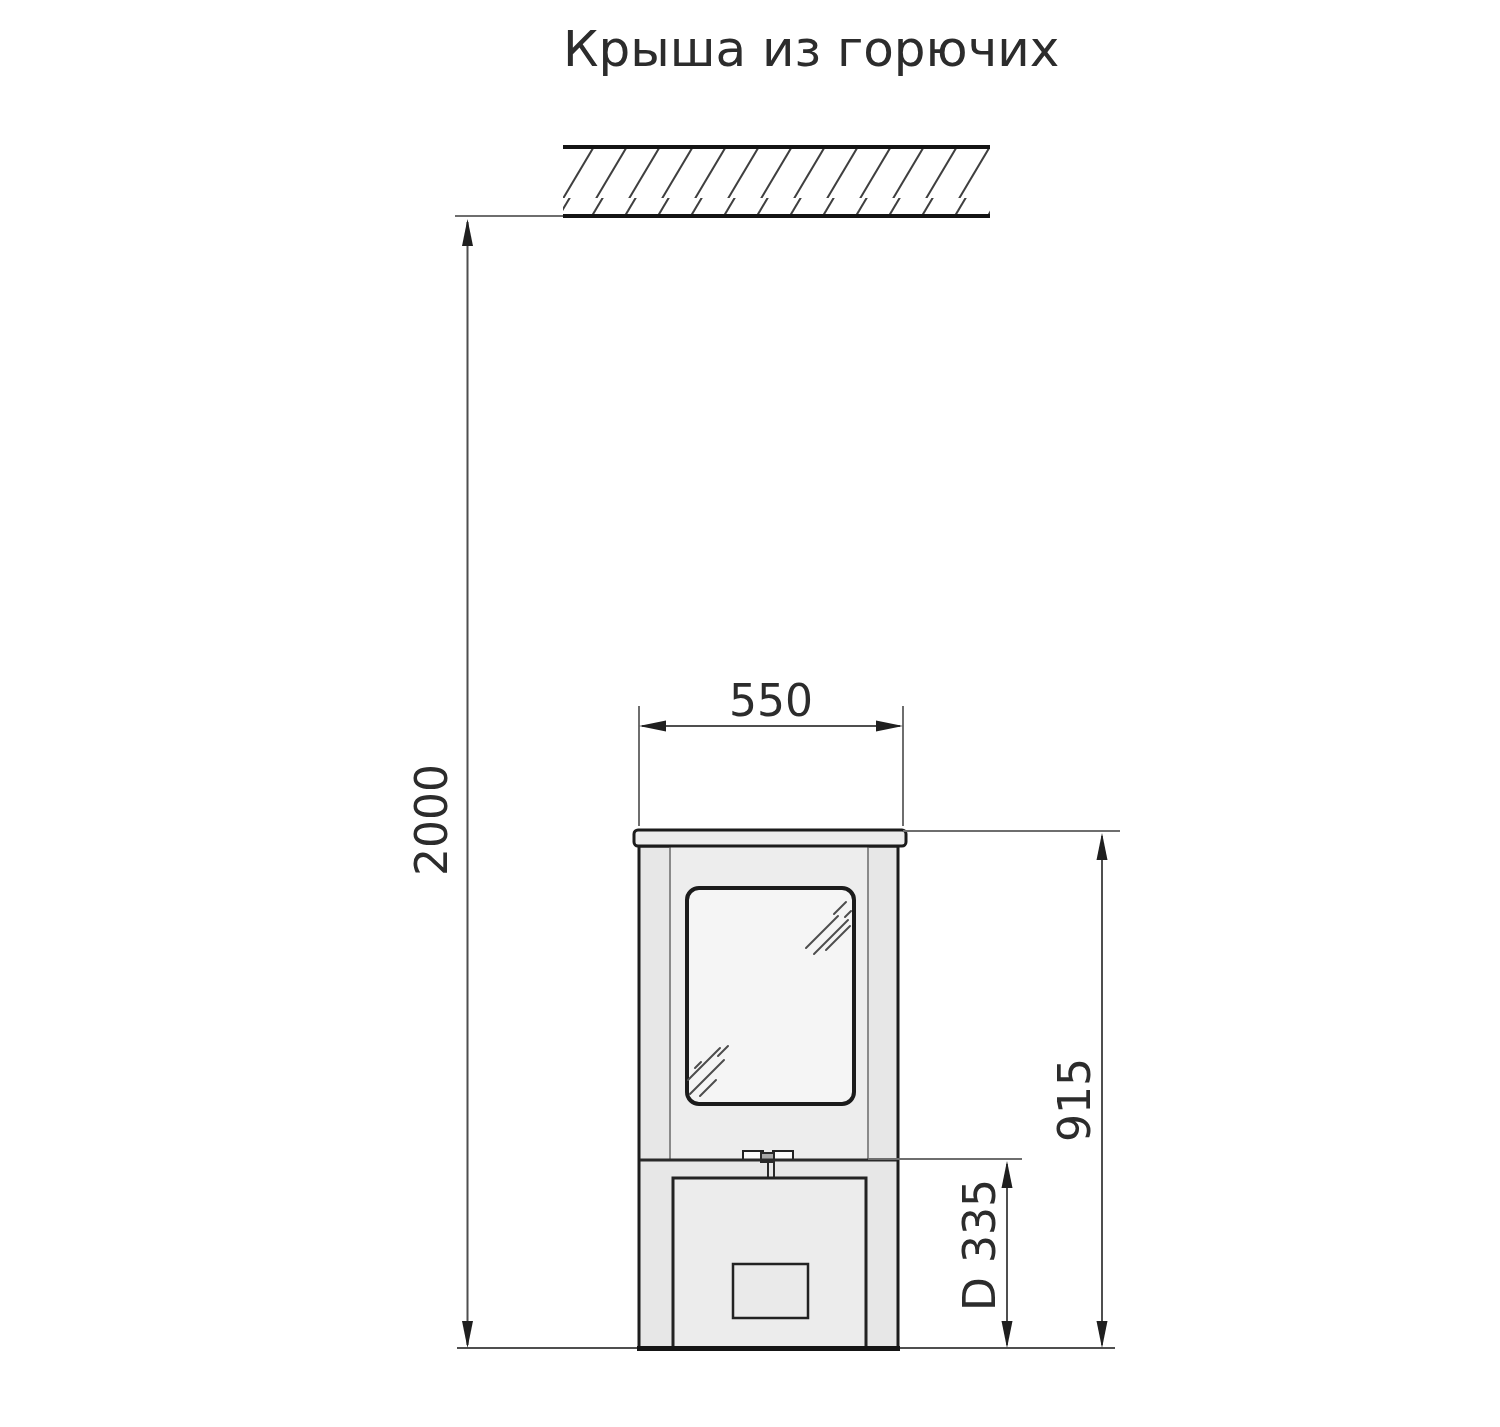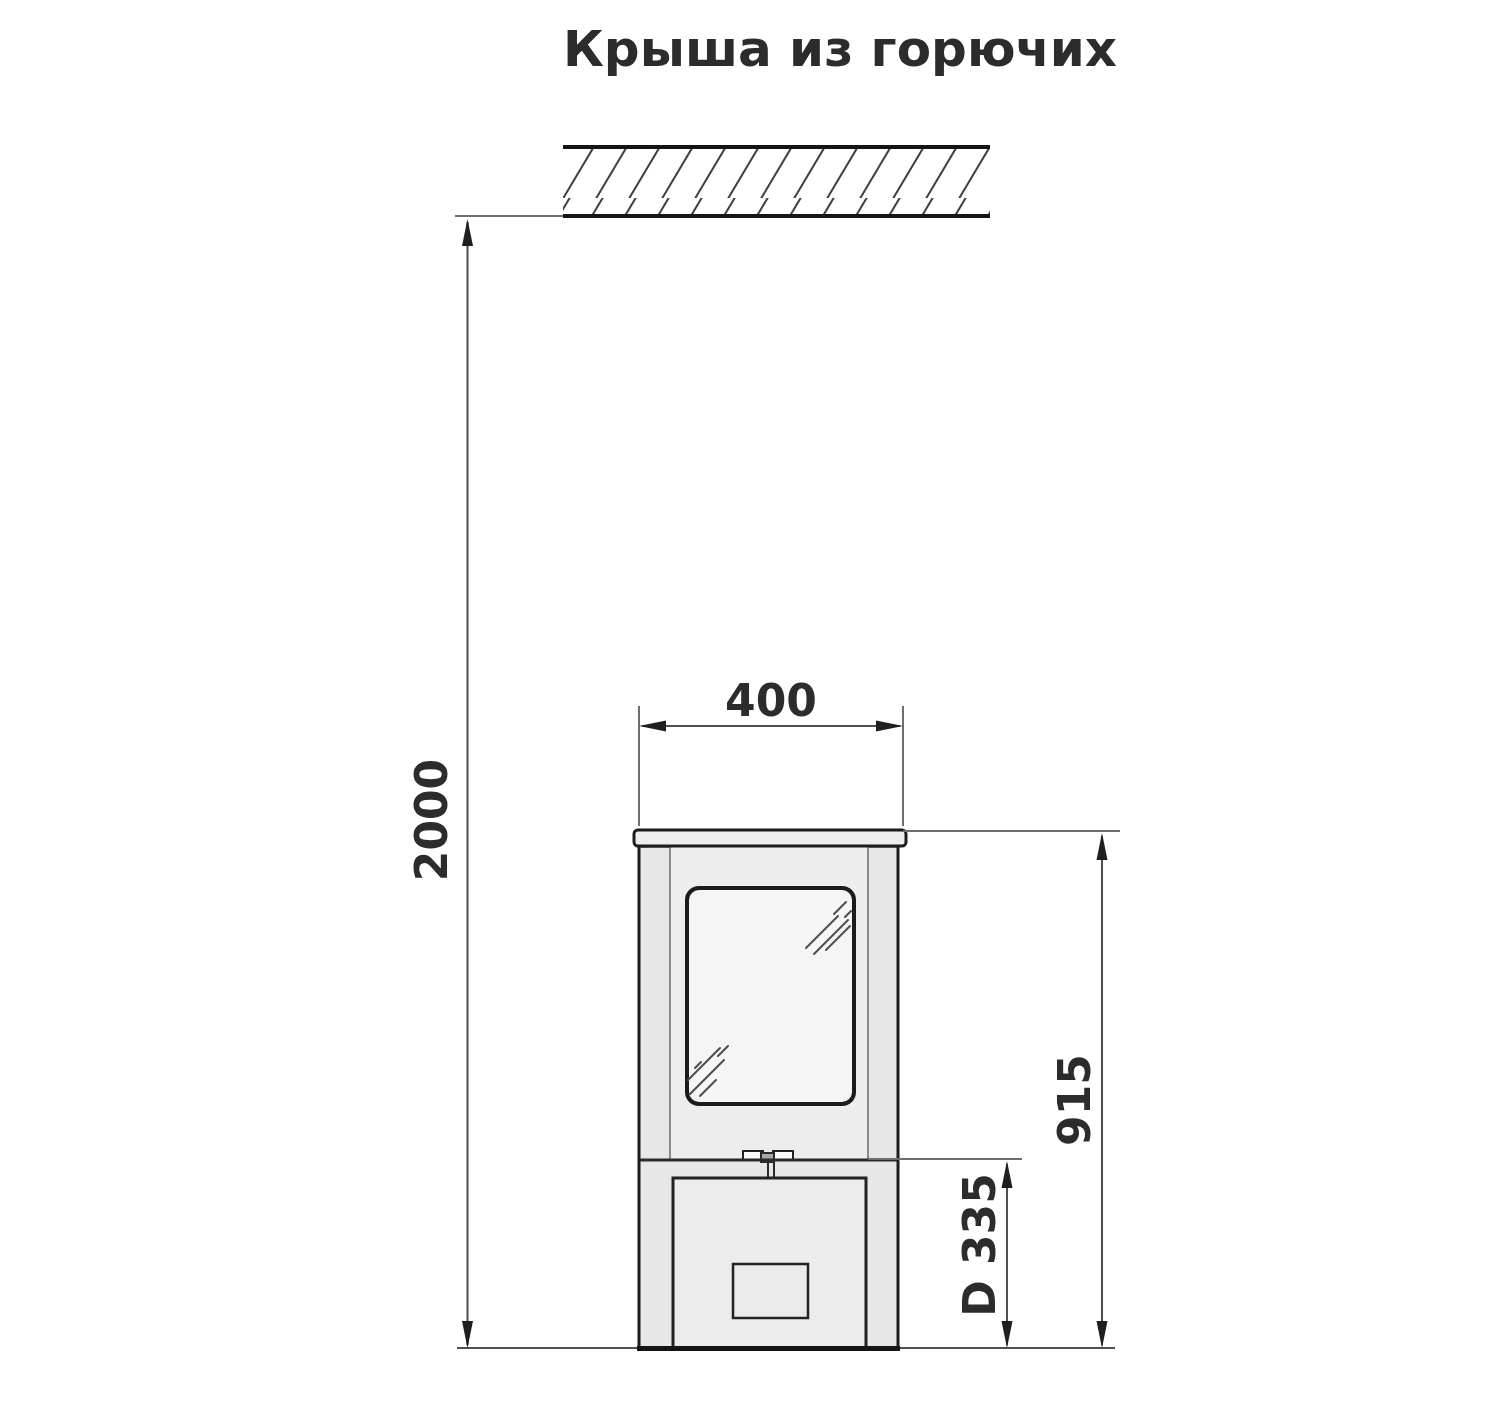--- a/index.html
+++ b/index.html
@@ -3,21 +3,20 @@
 <meta charset="utf-8">
 <style>
   html, body { margin: 0; padding: 0; background: #ffffff; }
   .stage {
     position: relative;
     width: 1500px;
     height: 1427px;
     background: #ffffff;
     font-family: "DejaVu Sans", "Liberation Sans", sans-serif;
     overflow: hidden;
-    font-weight: bold;
   }
   .stage svg { position: absolute; left: 0; top: 0; }
   .title {
     position: absolute;
     left: 563px;
     top: 14px;
     font-size: 50px;
     line-height: 70px;
     color: #2c2c2c;
     white-space: nowrap;
@@ -122,19 +121,19 @@
       <polygon points="1007,1348 1001.5,1321 1012.5,1321" fill="#1f1f1f"></polygon>
     </g>
   </svg>
 
   <div class="title">
     <div>Крыша из горючих</div>
   </div>
 
   <div class="dim-label rot" style="left: 431px; top: 820px;">2000</div>
 
-  <div class="dim-label" style="left: 771px; top: 700px;">400</div>
+  <div class="dim-label" style="left: 771px; top: 700px;">550</div>
 
   <div class="dim-label rot" style="left: 1074px; top: 1100px;">915</div>
 
   <div class="dim-label rot" style="left: 979px; top: 1245px;">D 335</div>
 
 </div>
 
 </body></html>

